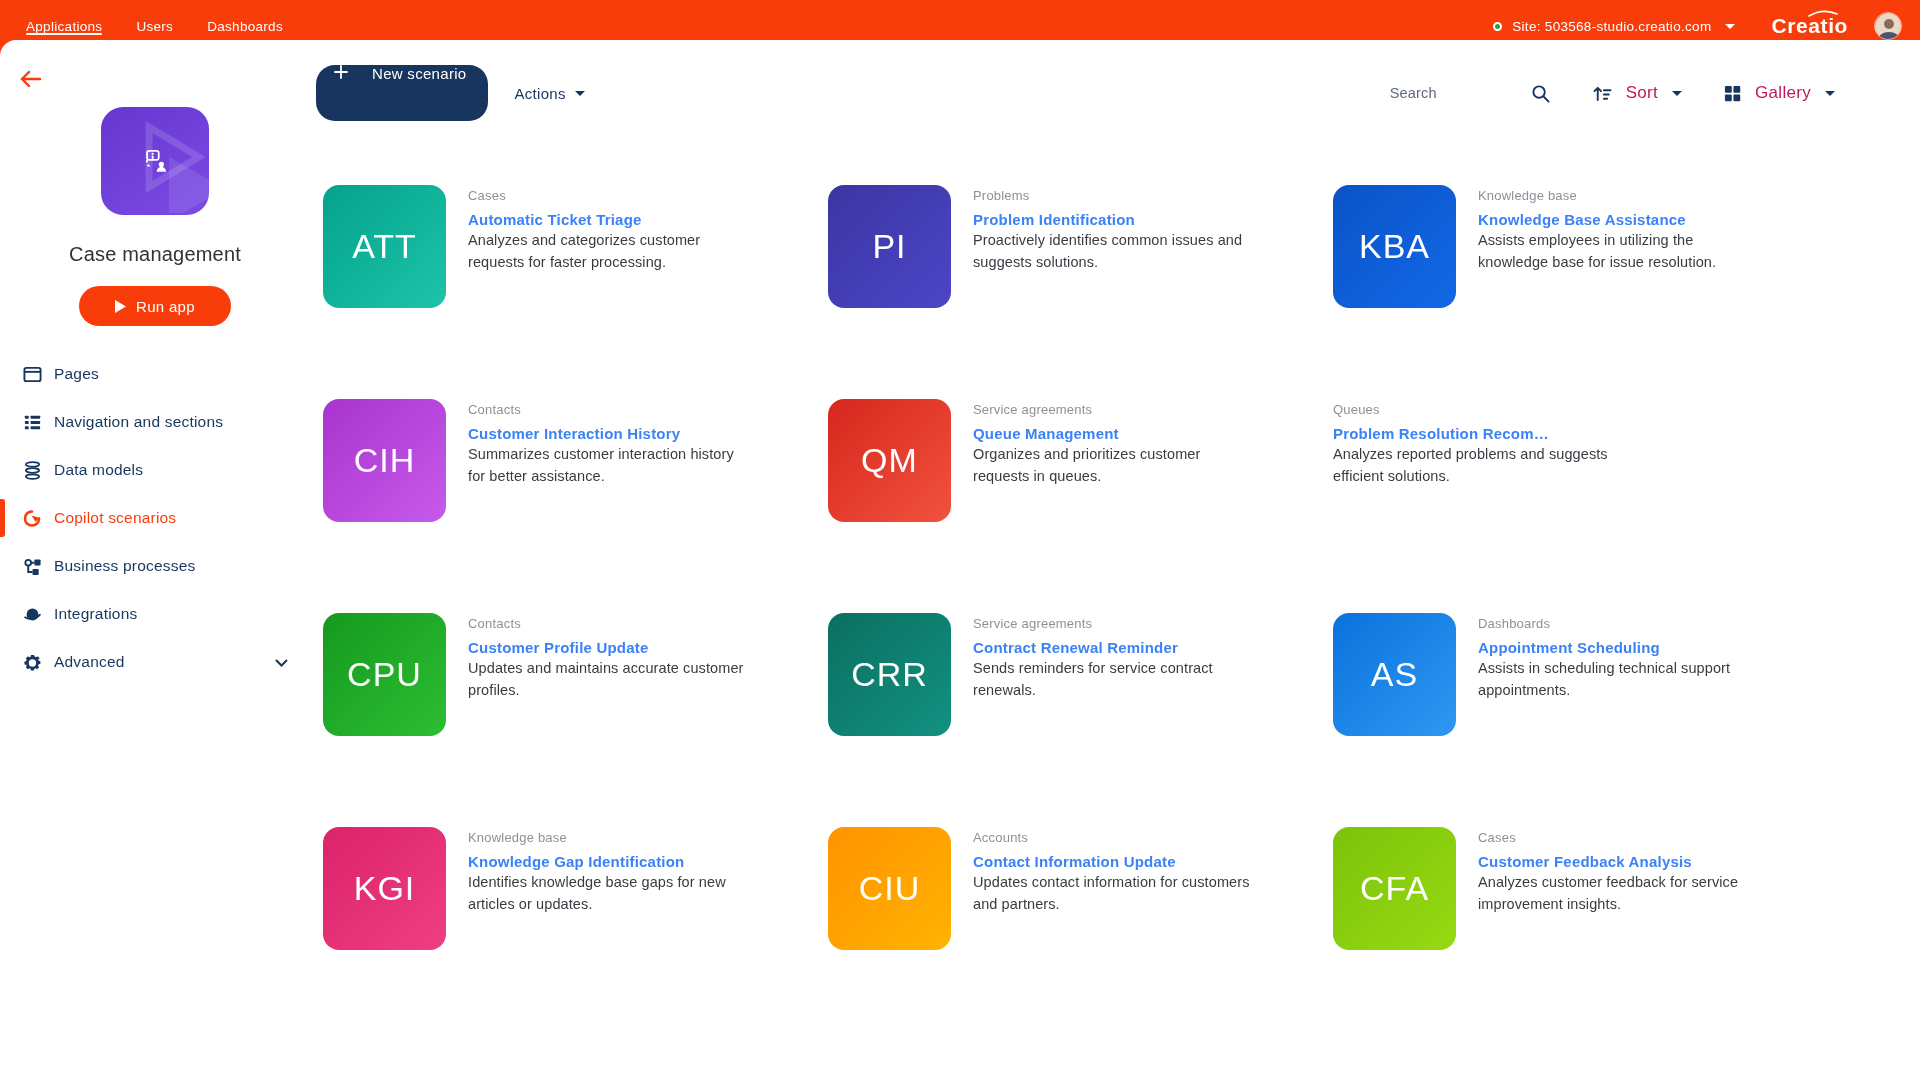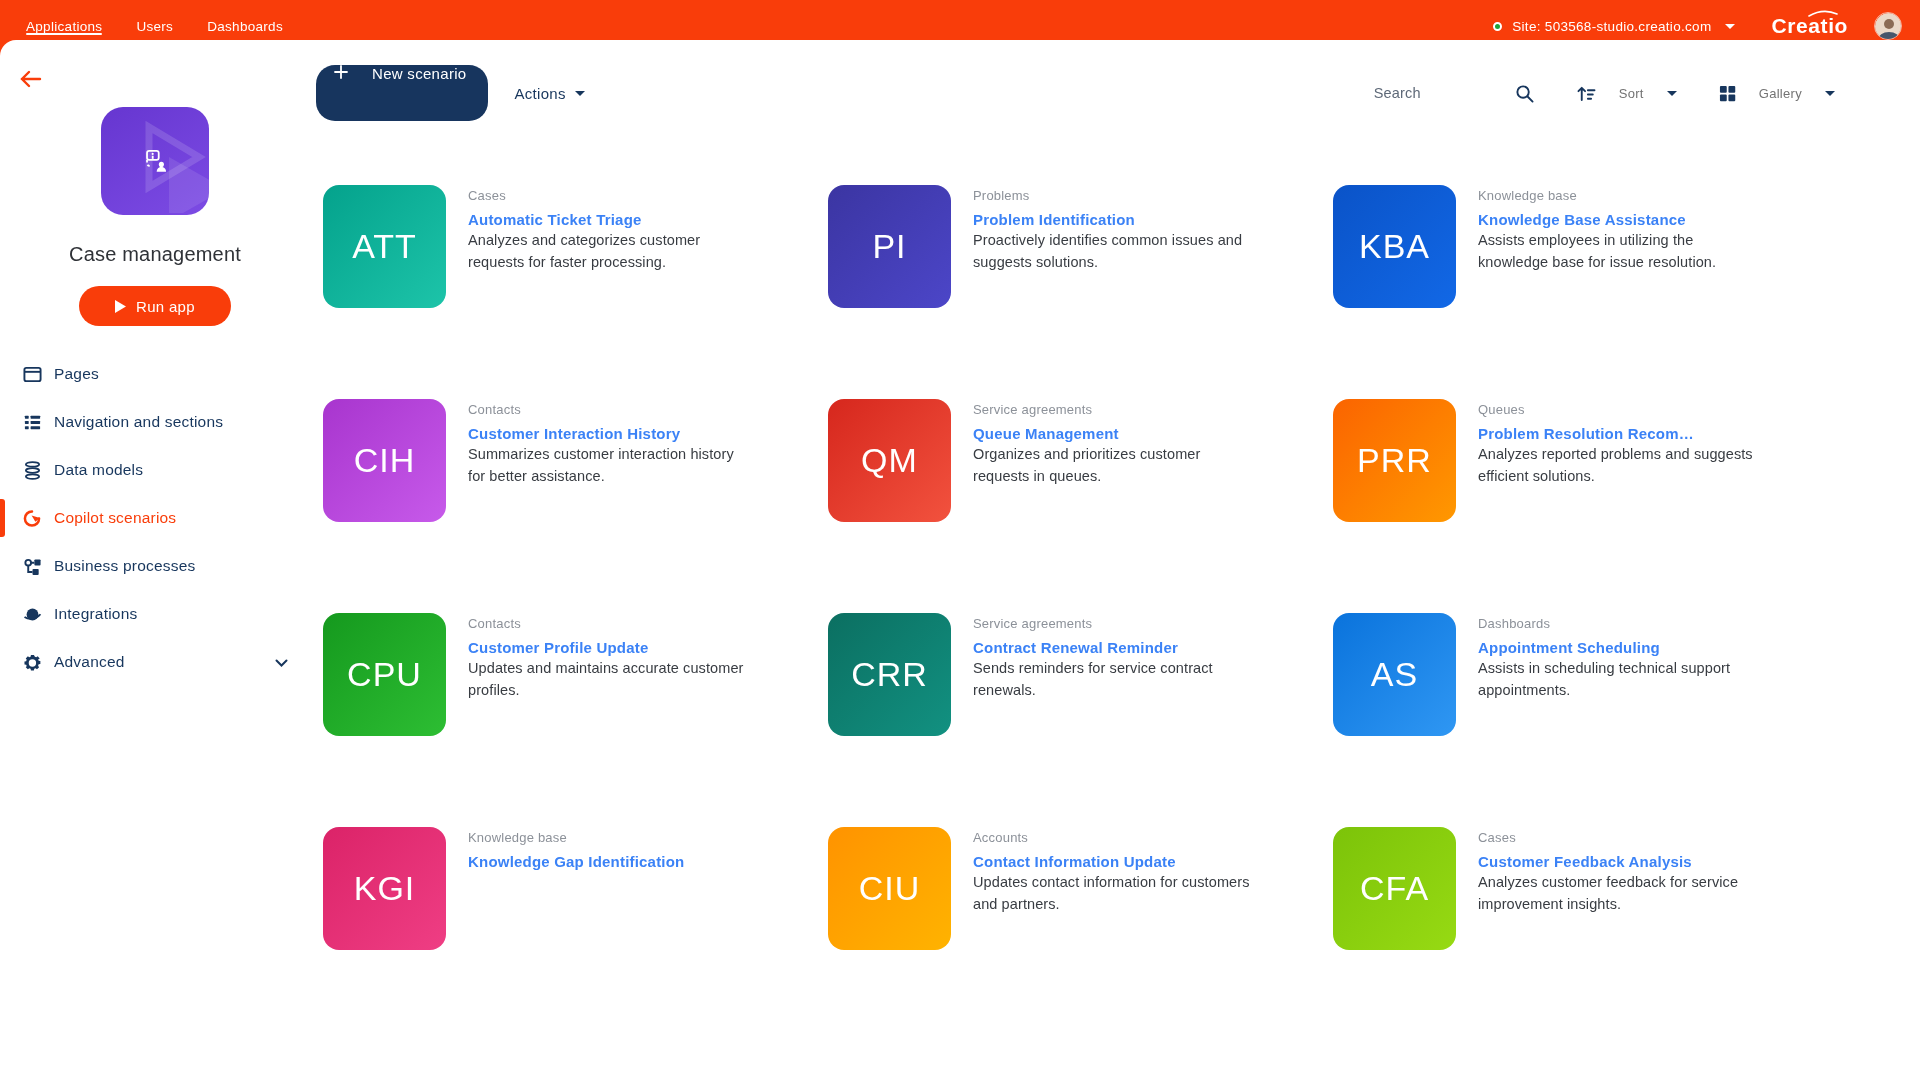--- a/index.html
+++ b/index.html
@@ -58,22 +58,22 @@
              cursor:pointer; letter-spacing:.3px; font-family:inherit; }
   .actions-btn { display:flex; align-items:center; gap:9px; background:none; border:none; cursor:pointer;
              color:#17365D; font-size:15px; font-weight:500; letter-spacing:.3px; font-family:inherit; }
   .caret-navy { width:0; height:0; border-left:5px solid transparent; border-right:5px solid transparent;
              border-top:5px solid #17365D; }
   .tb-right { display:flex; align-items:center; gap:42px; }
   .search-box { display:flex; align-items:center; gap:45px; }
   .search-box input { border:none; outline:none; font-size:14.5px; width:96px; color:#333;
              font-family:inherit; letter-spacing:.2px; }
   .search-box input::placeholder { color:#5E6978; }
-  .tb-group { display:flex; align-items:center; gap:23px; background:none; border:none; cursor:pointer;
-             color:#737373; font-size:13px; font-weight:500; letter-spacing:.3px; font-family:inherit; }
+  .tb-group { display:flex; align-items:center; gap:14px; background:none; border:none; cursor:pointer;
+             color:#be185d; font-size:17px; font-weight:500; letter-spacing:.3px; font-family:inherit; }
 
   
   .grid { margin-top:72px; margin-left:7px; display:grid;
           grid-template-columns:repeat(3,460px); column-gap:45px; row-gap:91px; }
   .card { display:flex; gap:22px; cursor:pointer; }
   .tile { flex:0 0 123px; width:123px; height:123px; border-radius:16px; display:flex;
           align-items:center; justify-content:center; color:#fff; font-size:34px; letter-spacing:1px; }
   .card-text { padding-top:3px; }
   .card-category { font-size:13px; color:#8C9199; letter-spacing:.2px; }
   .card-title { font-size:15px; color:#3b82f6; font-weight:600; margin-top:8px; letter-spacing:.2px;
@@ -326,21 +326,20 @@
   <div class="card">
     <div class="tile" style="background: linear-gradient(135deg, rgb(214, 39, 29), rgb(242, 82, 62));">QM</div>
     <div class="card-text">
       <div class="card-category">Service agreements</div>
       <div class="card-title">Queue Management</div>
       <div class="card-desc">Organizes and prioritizes customer requests in queues.</div>
     </div>
   </div>
 
   <div class="card">
-    <div class="tile" style="background: linear-gradient(135deg, rgb(251, 100, 0), rgb(255, 152, 0));">PRR</div>
     <div class="card-text">
       <div class="card-category">Queues</div>
       <div class="card-title">Problem Resolution Recom…</div>
       <div class="card-desc">Analyzes reported problems and suggests efficient solutions.</div>
     </div>
   </div>
 
   <div class="card">
     <div class="tile" style="background: linear-gradient(135deg, rgb(21, 153, 30), rgb(45, 190, 51));">CPU</div>
     <div class="card-text">
@@ -366,20 +365,21 @@
       <div class="card-title">Appointment Scheduling</div>
       <div class="card-desc">Assists in scheduling technical support appointments.</div>
     </div>
   </div>
 
   <div class="card">
     <div class="tile" style="background: linear-gradient(135deg, rgb(219, 35, 104), rgb(239, 62, 132));">KGI</div>
     <div class="card-text">
       <div class="card-category">Knowledge base</div>
       <div class="card-title">Knowledge Gap Identification</div>
+      <div class="card-desc">Identifies knowledge base gaps for new articles or updates.</div>
     </div>
   </div>
 
   <div class="card">
     <div class="tile" style="background: linear-gradient(135deg, rgb(255, 147, 0), rgb(255, 179, 0));">CIU</div>
     <div class="card-text">
       <div class="card-category">Accounts</div>
       <div class="card-title">Contact Information Update</div>
       <div class="card-desc">Updates contact information for customers and partners.</div>
     </div>

